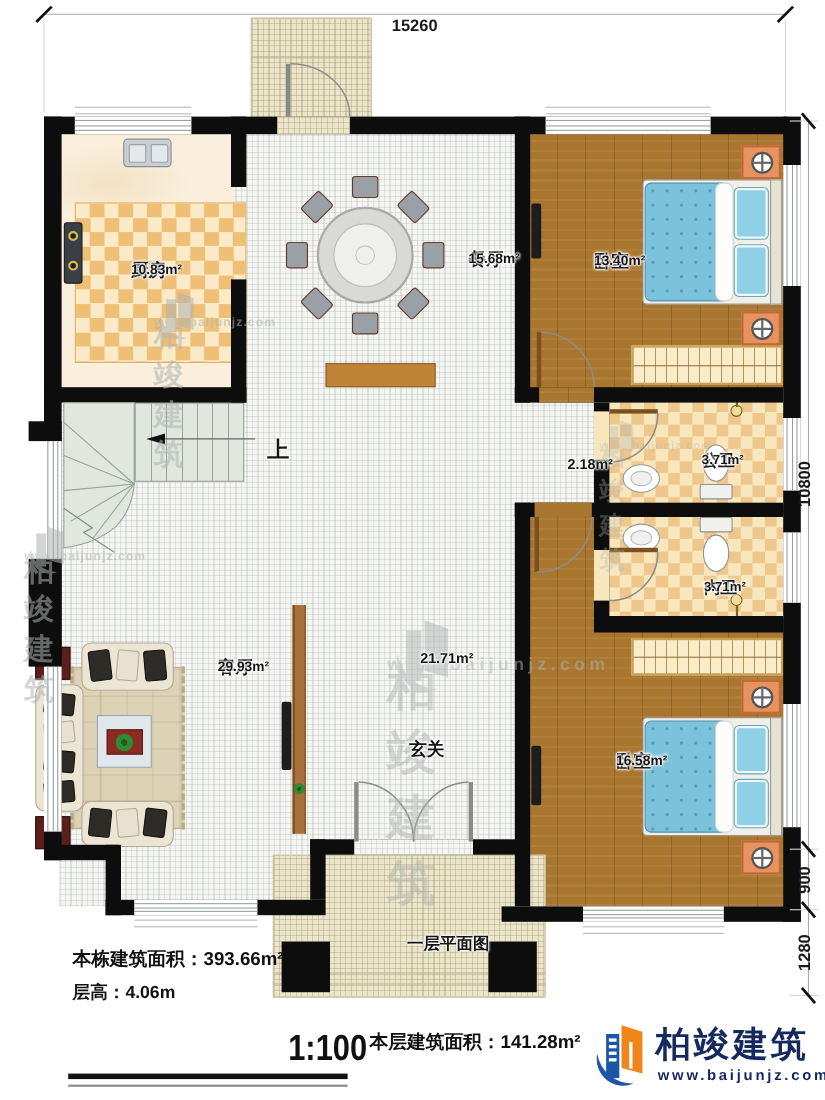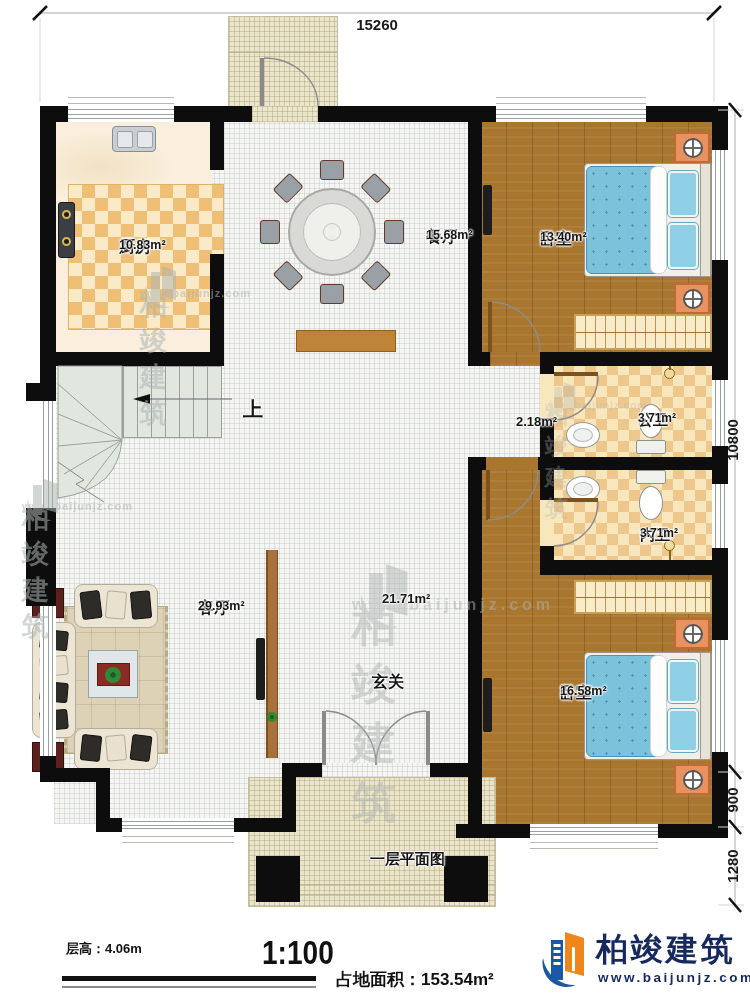--- a/index.html
+++ b/index.html
@@ -406,25 +406,26 @@
     </div>
   <div class="rm" style="left:243px;top:398px;font-size:20px;">
     <span class="nm" style="font-size:20px;">上</span>
     </div>
 
   <div class="dimtx" style="left:377px;top:24px;">15260</div>
   <div class="dimtx dimv" style="left:732px;top:440px;">10800</div>
   <div class="dimtx dimv" style="left:732px;top:800px;">900</div>
   <div class="dimtx dimv" style="left:732px;top:866px;">1280</div>
 
-  <div class="tb" style="left:66px;top:940px;font-size:13px;font-weight:600;">层高：4.06m</div>
+  <div class="tb" style="left:66px;top:860px;font-size:17px;font-weight:600;">本栋建筑面积：393.66m²</div>
+  <div class="tb" style="left:66px;top:892px;font-size:16px;font-weight:600;">层高：4.06m</div>
   <div style="left:62px;top:976px;width:254px;height:5px;background:#111;"></div>
   <div style="left:62px;top:986px;width:254px;height:2px;background:#8a8a8a;"></div>
   <div class="tb" style="left:262px;top:934px;font-size:33px;font-weight:700;transform:scaleX(.85);transform-origin:left;">1:100</div>
-  <div class="tb" style="left:336px;top:968px;font-size:17px;font-weight:600;">占地面积：153.54m²</div>
+  <div class="tb" style="left:336px;top:936px;font-size:17px;font-weight:600;">本层建筑面积：141.28m²</div>
 
   <div style="left:536px;top:926px;width:200px;height:66px;">
     <svg width="54" height="60" viewBox="0 0 54 60" style="left:0;top:2px;">
       <path d="M7,30 A24,24 0 0 0 40,57 A32,32 0 0 1 7,30" fill="#1a57a5"></path>
       <rect x="15" y="12" width="12" height="40" fill="#1a57a5"></rect>
       <rect x="17.5" y="16" width="7" height="3" fill="#fff"></rect>
         <rect x="17.5" y="22" width="7" height="3" fill="#fff"></rect>
       <rect x="17.5" y="28" width="7" height="3" fill="#fff"></rect>
         <rect x="17.5" y="34" width="7" height="3" fill="#fff"></rect>
       <polygon points="29,4 48,10 48,48 29,43" fill="#f08519"></polygon>

